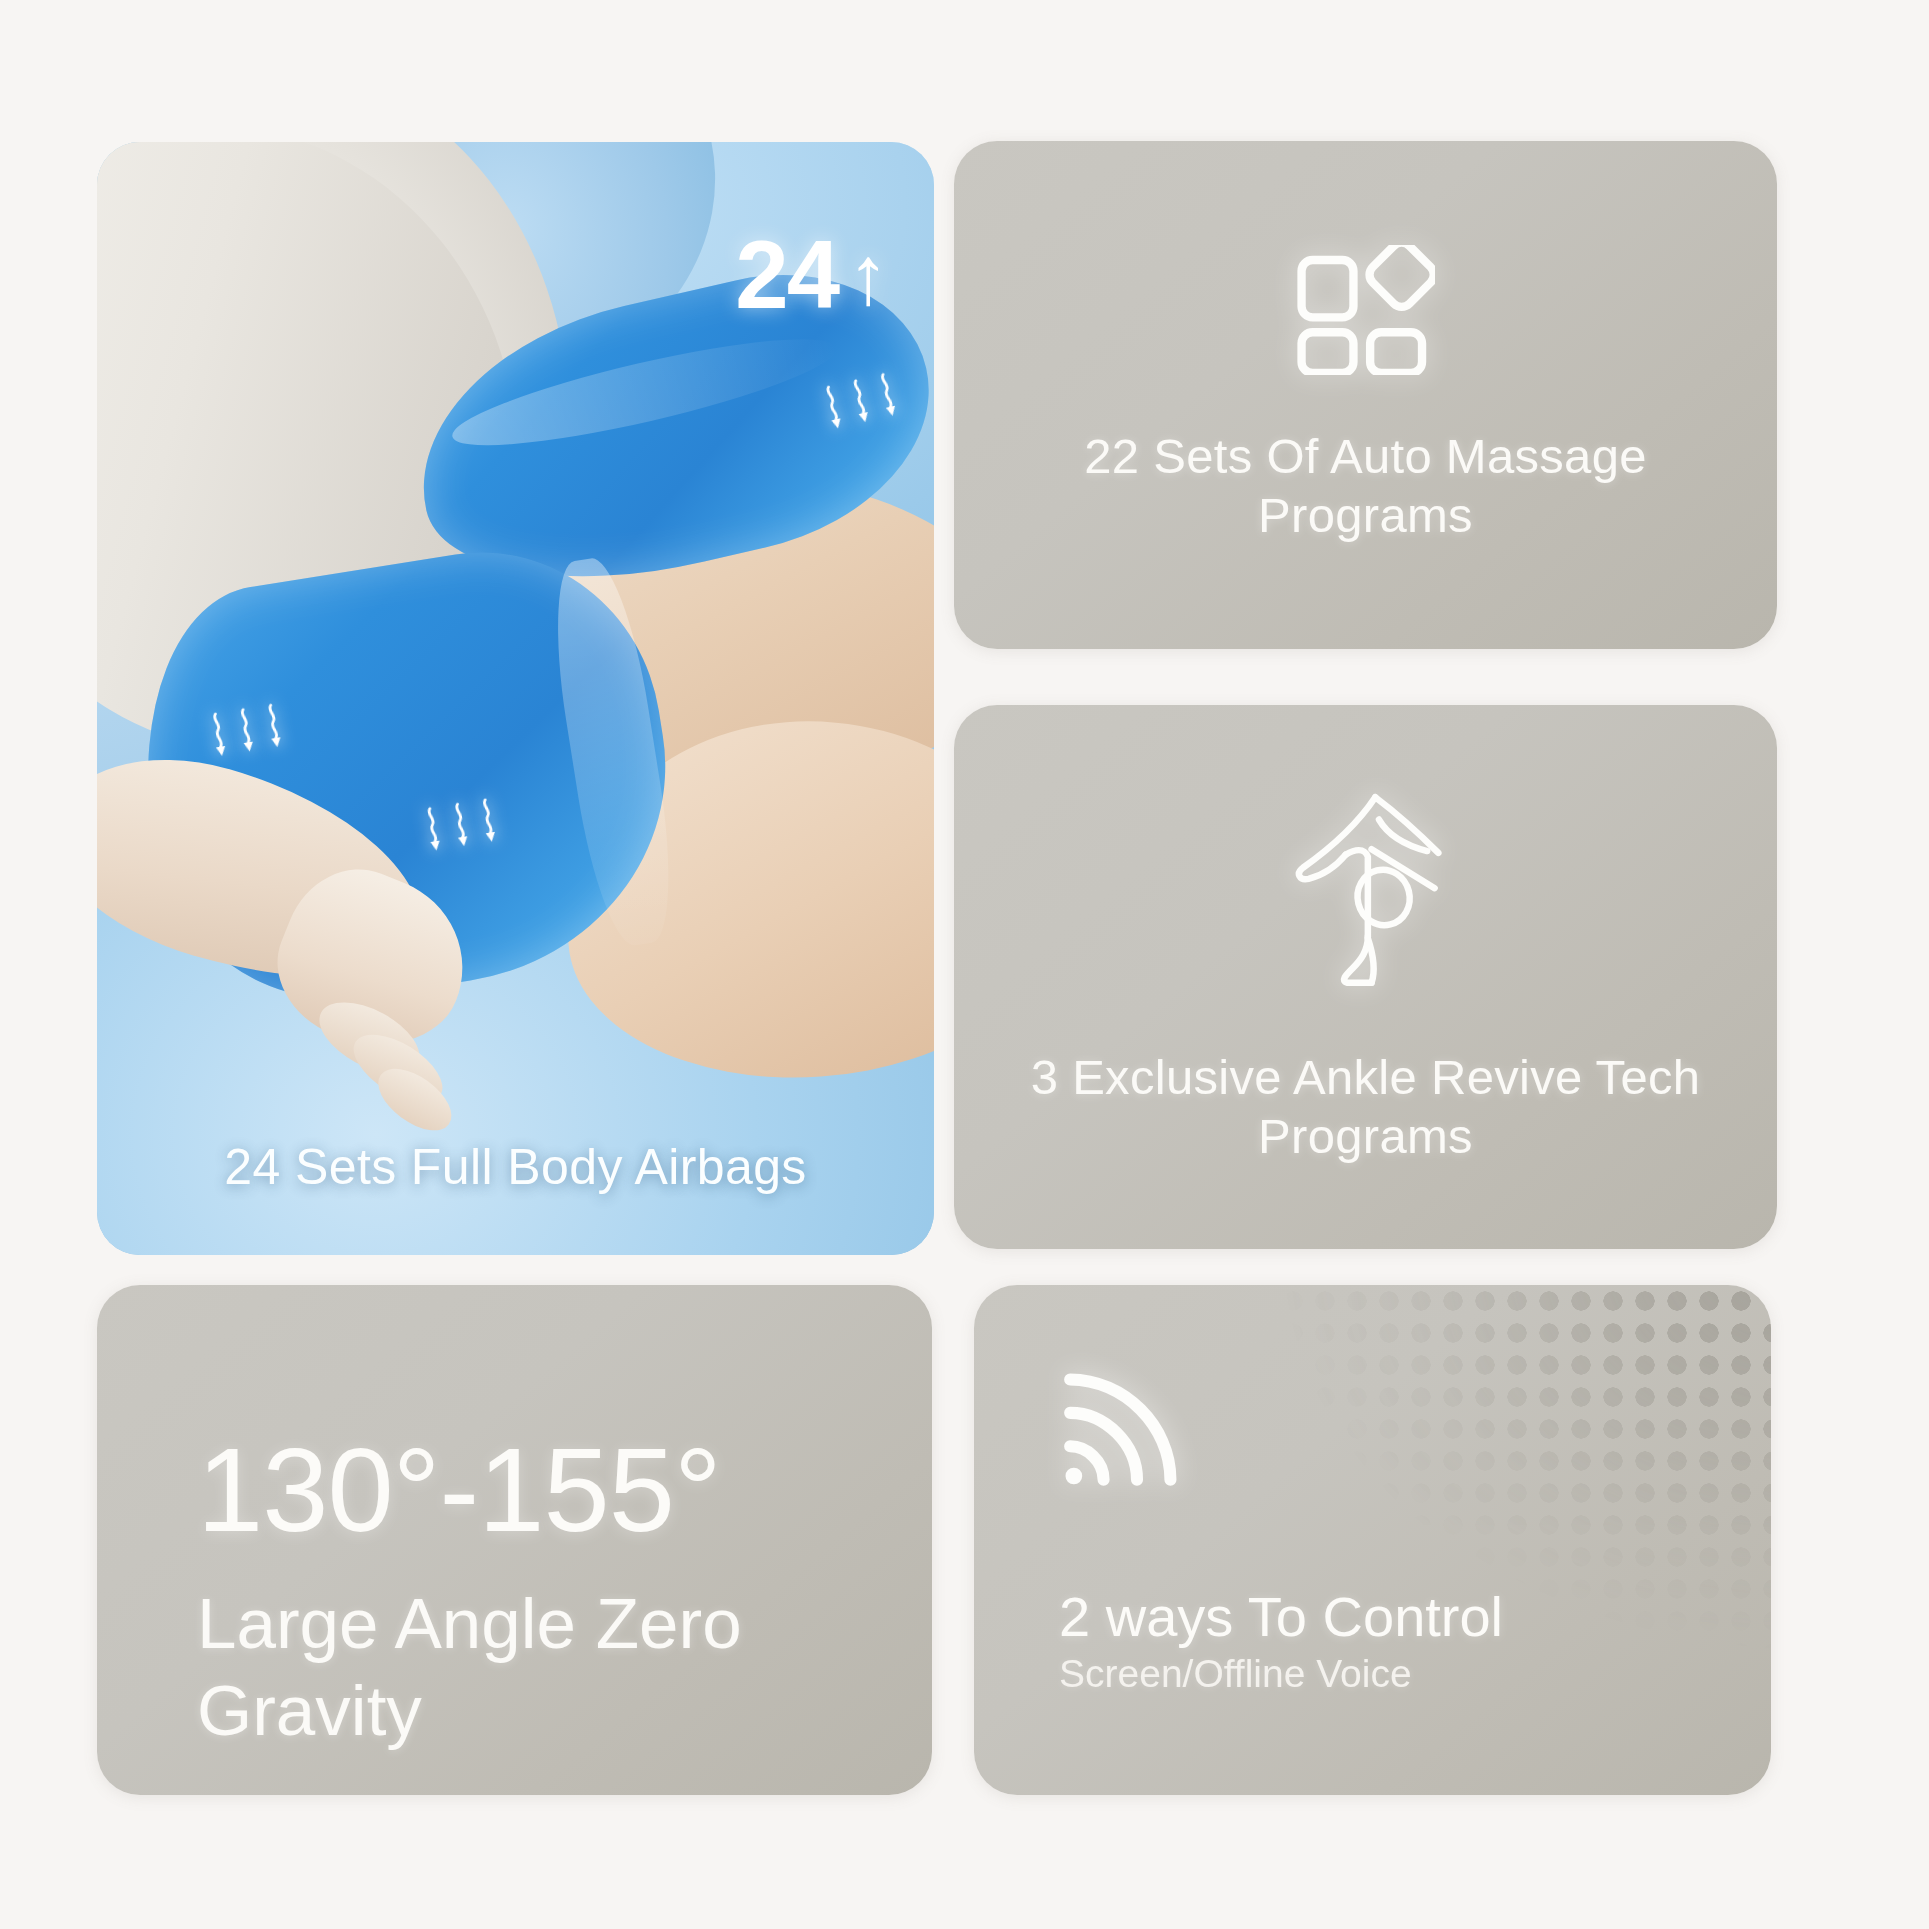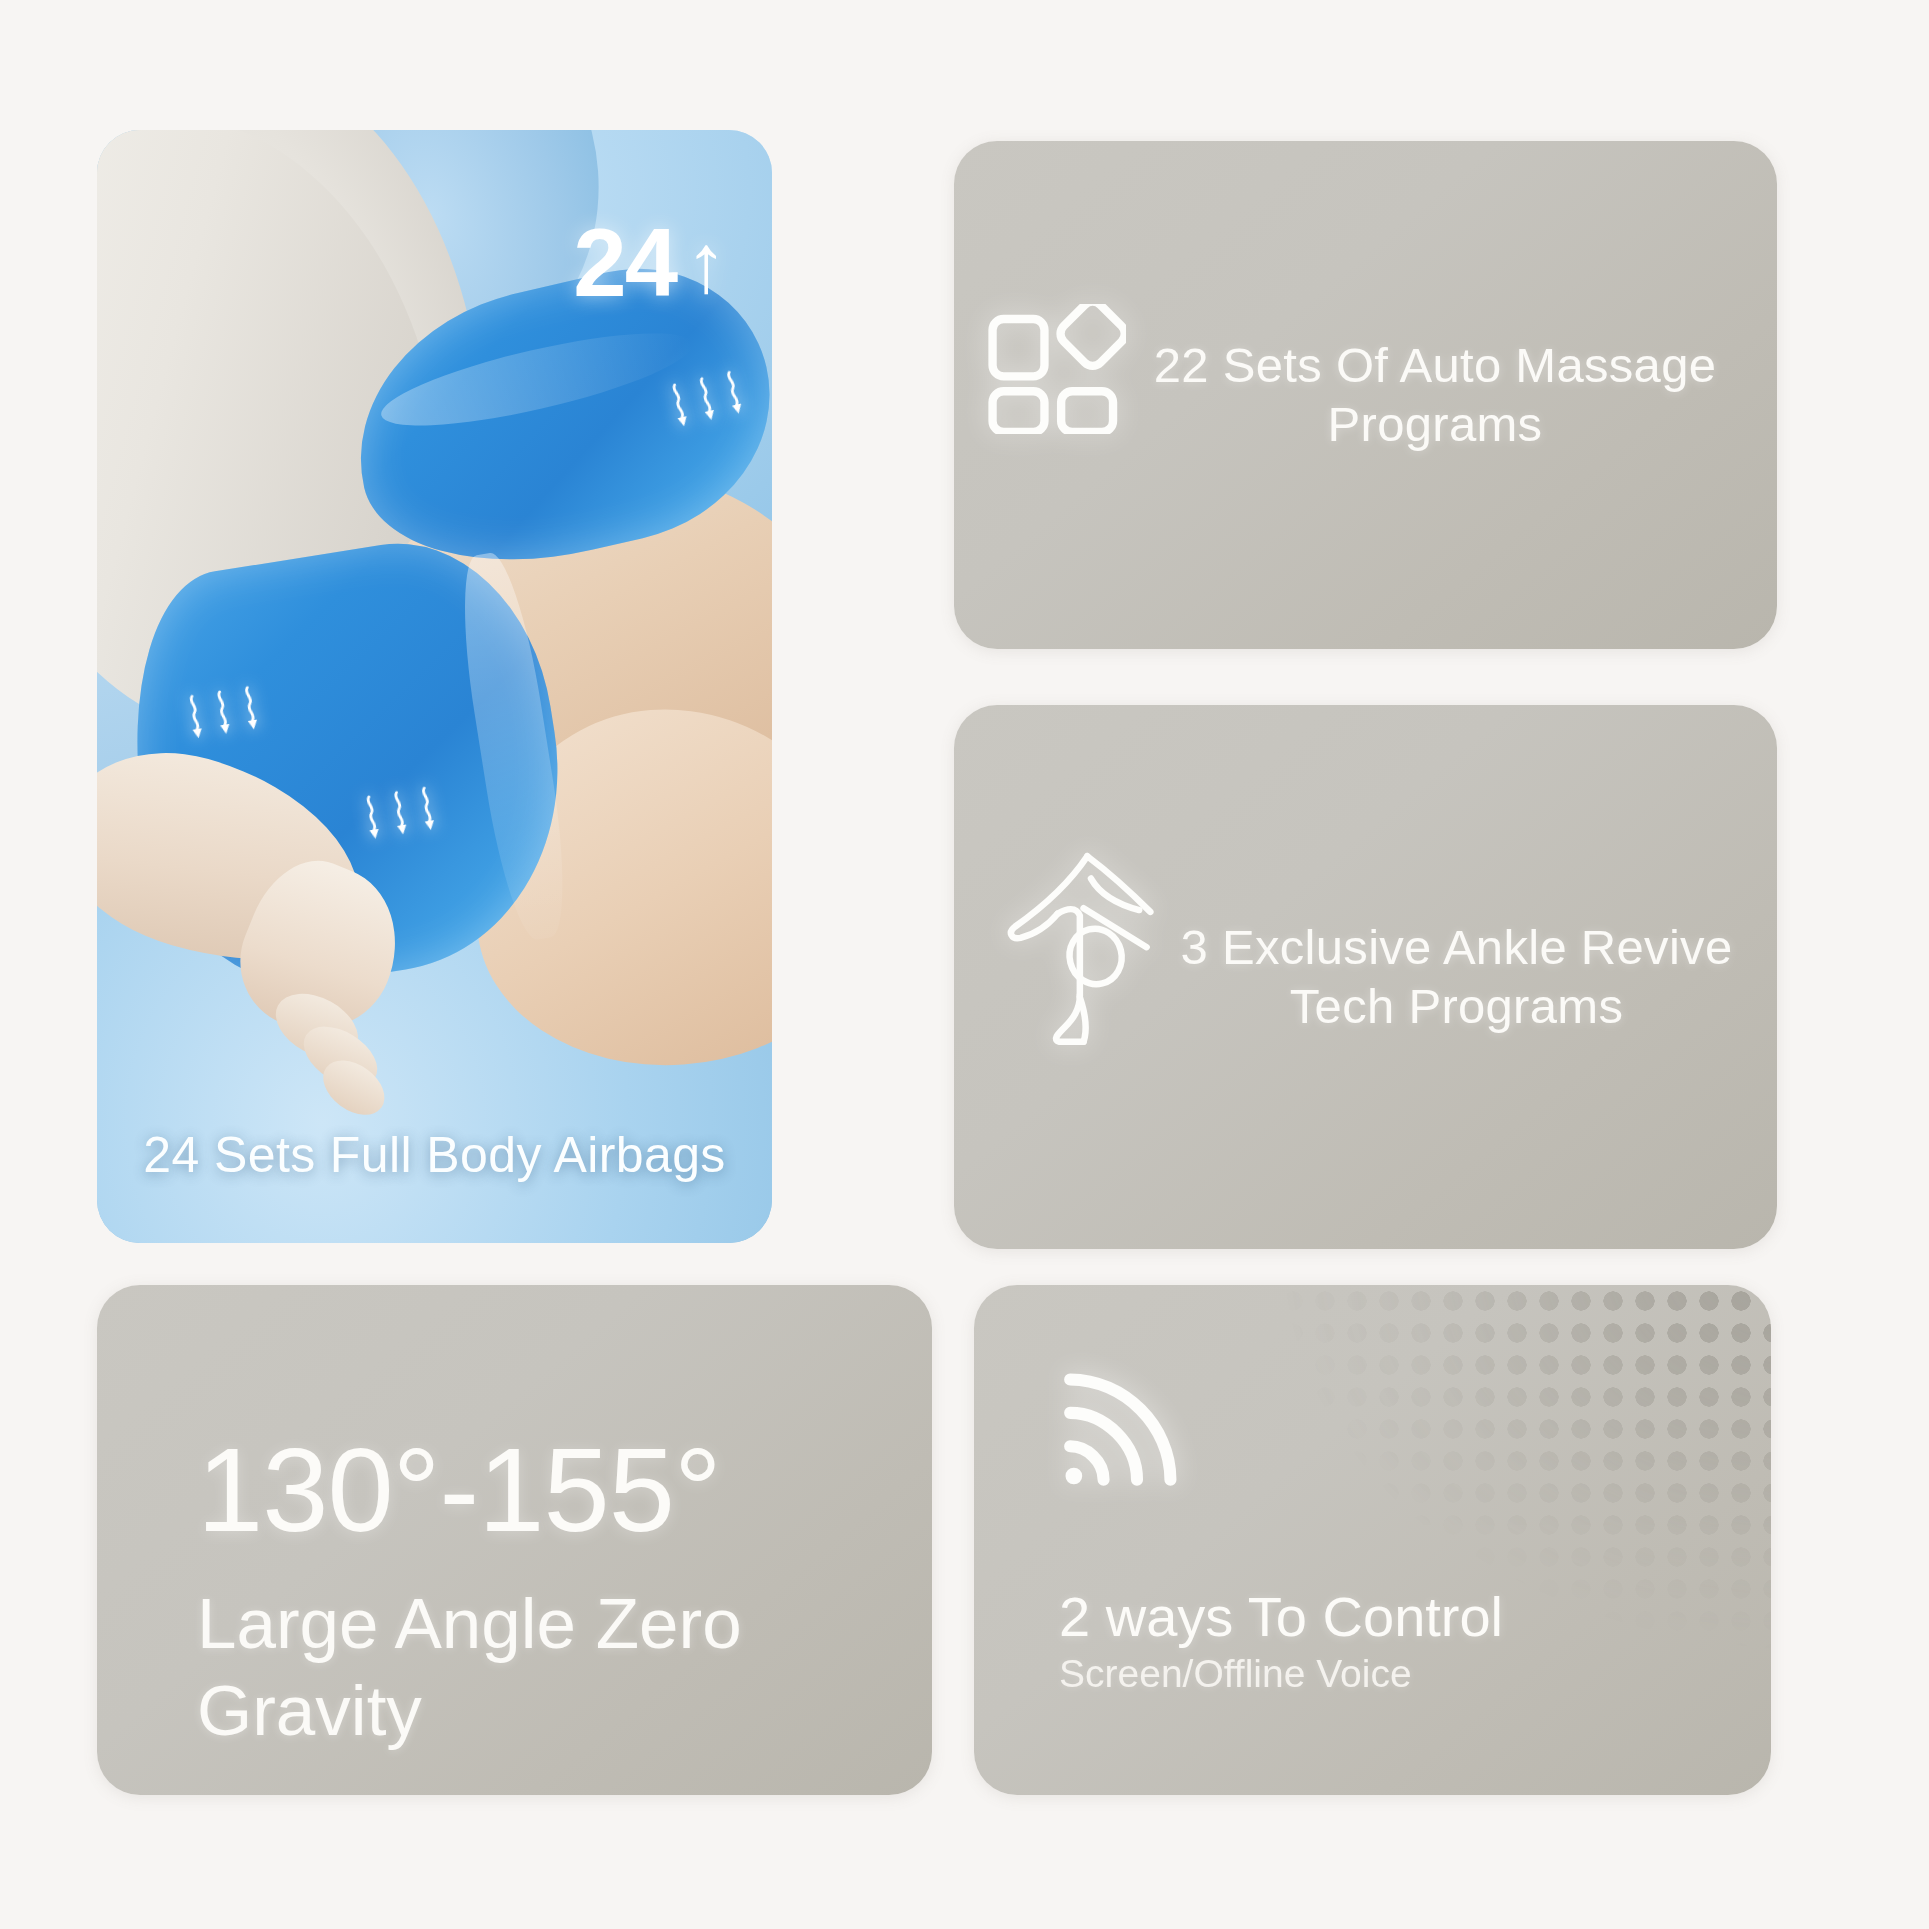--- a/index.html
+++ b/index.html
@@ -20,22 +20,22 @@
 
   
   .card {
     position:absolute;
     border-radius:43px;
     overflow:hidden;
   }
 
   
   #card-airbags {
-    left:97px; top:130px;
-    width:675px; height:1113px;
+    left:97px; top:142px;
+    width:837px; height:1113px;
     background:linear-gradient(165deg,#cfe6f6 0%,#bddcf2 30%,#9ec9e8 62%,#8fc0e2 100%);
   }
   .photo-scene { position:absolute; inset:0; }
 
   
   .bed-top {
     position:absolute; left:-6%; top:-4%; width:112%; height:48%;
     background:radial-gradient(ellipse 70% 100% at 60% 20%, #bfdff5 0%, #a9d2ee 45%, #8dc2e6 100%);
   }
   .bed-bottom {
@@ -154,21 +154,21 @@
     background:linear-gradient(140deg,#c9c7c1 0%,#c6c4be 38%,#bfbcb4 72%,#b9b6ad 100%);
     box-shadow:0 2.8px 15px rgba(120,115,105,.12);
   }
 
   #card-programs { left:954px; top:141px; width:823px; height:508px; }
   #card-ankle    { left:954px; top:705px; width:823px; height:544px; }
   #card-angle    { left:97px;  top:1285px; width:835px; height:510px; }
   #card-control  { left:974px; top:1285px; width:797px; height:510px; }
 
   .centered-card {
-    display:flex; flex-direction:row;
+    display:flex; flex-direction:column;
     align-items:center; justify-content:center;
     padding:52px 33px;
   }
 
   .feature-icon { color:#fdfdfb; filter:drop-shadow(0 0 13px rgba(255,255,255,.55)); }
   .feature-icon svg { display:block; }
 
   .feature-title {
     color:#fbfaf7;
     font-size:49px;

